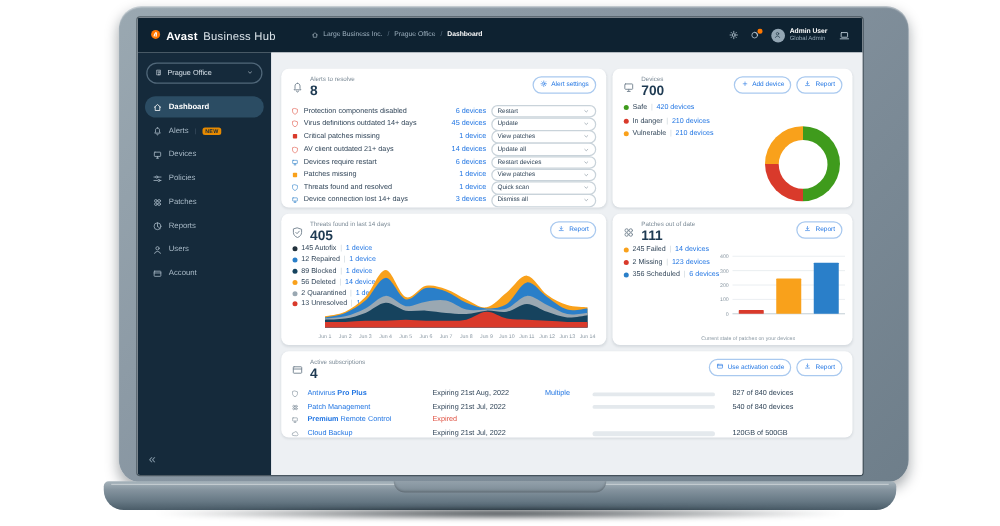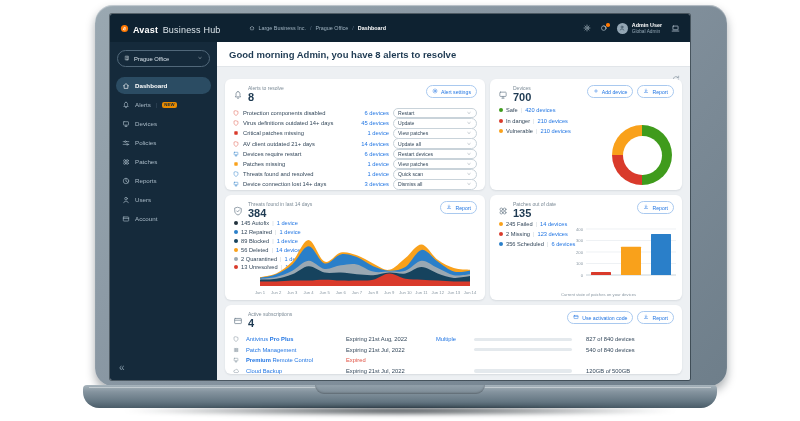--- a/index.html
+++ b/index.html
@@ -233,21 +233,20 @@
                   <rect x="2.3" y="3.4" width="9.4" height="7.2" rx=".8"></rect>
                   <path d="M2.3 5.9h9.4"></path>
                 </svg>
                 <span>Account</span>
               </div>
             </nav>
           <div class="collapse">«</div>
         </aside>
 
         <main class="main">
-          <div class="greeting">Good morning Admin, you have 8 alerts to resolve</div>
           <span class="refresh" id="refresh-ic"><svg class="ic " viewBox="0 0 14 14" fill="none" stroke="currentColor" stroke-width="1.1" stroke-linecap="round" stroke-linejoin="round">
                 <path d="M11.3 7A4.3 4.3 0 1 1 9.8 3.7M11.6 2v2.5H9.1"></path>
               </svg></span>
 
           <div class="content">
 
             <section class="card">
               <div class="card-head">
                 <span class="head-icon" id="alerts-ic"><svg class="ic ic-lg" viewBox="0 0 14 14" fill="none" stroke="currentColor" stroke-width="1.1" stroke-linecap="round" stroke-linejoin="round">
                       <path d="M7 2.3C5.2 2.3 4.2 3.7 4.2 5.5v2.6L3.1 9.6h7.8L9.8 8.1V5.5C9.8 3.7 8.8 2.3 7 2.3Z"></path>
@@ -426,21 +425,21 @@
             </section>
 
             <section class="card">
               <div class="card-head">
                 <span class="head-icon" id="threats-ic"><svg class="ic ic-lg" viewBox="0 0 14 14" fill="none" stroke="currentColor" stroke-width="1.1" stroke-linecap="round" stroke-linejoin="round">
                       <path d="M7 1.9 11.6 3.4v3.4c0 2.9-2 4.9-4.6 5.8C4.4 11.7 2.4 9.7 2.4 6.8V3.4Z"></path>
                       <path d="M5.1 6.9 6.5 8.3 9 5.5"></path>
                     </svg></span>
                 <span>
                   <div class="head-lbl">Threats found in last 14 days</div>
-                  <div class="head-num">384</div>
+                  <div class="head-num">405</div>
                 </span>
                 <span class="head-actions">
                   <button class="btn">
                     <span id="dl-ic-2"><svg class="ic ic-sm" viewBox="0 0 14 14" fill="none" stroke="currentColor" stroke-width="1.1" stroke-linecap="round" stroke-linejoin="round">
                           <path d="M7 2.6v5.2M4.8 5.8 7 8l2.2-2.2M3.2 10.4h7.6"></path>
                         </svg></span>
                     <span>Report</span>
                   </button>
                 </span>
               </div>
@@ -508,21 +507,21 @@
             <section class="card">
               <div class="card-head">
                 <span class="head-icon" id="patches-ic"><svg class="ic ic-lg" viewBox="0 0 14 14" fill="none" stroke="currentColor" stroke-width="1.1" stroke-linecap="round" stroke-linejoin="round">
                       <circle cx="4.7" cy="4.7" r="1.9"></circle>
                       <circle cx="9.3" cy="4.7" r="1.9"></circle>
                       <circle cx="4.7" cy="9.3" r="1.9"></circle>
                       <circle cx="9.3" cy="9.3" r="1.9"></circle>
                     </svg></span>
                 <span>
                   <div class="head-lbl">Patches out of date</div>
-                  <div class="head-num">135</div>
+                  <div class="head-num">111</div>
                 </span>
                 <span class="head-actions">
                   <button class="btn">
                     <span id="dl-ic-3"><svg class="ic ic-sm" viewBox="0 0 14 14" fill="none" stroke="currentColor" stroke-width="1.1" stroke-linecap="round" stroke-linejoin="round">
                           <path d="M7 2.6v5.2M4.8 5.8 7 8l2.2-2.2M3.2 10.4h7.6"></path>
                         </svg></span>
                     <span>Report</span>
                   </button>
                 </span>
               </div>

